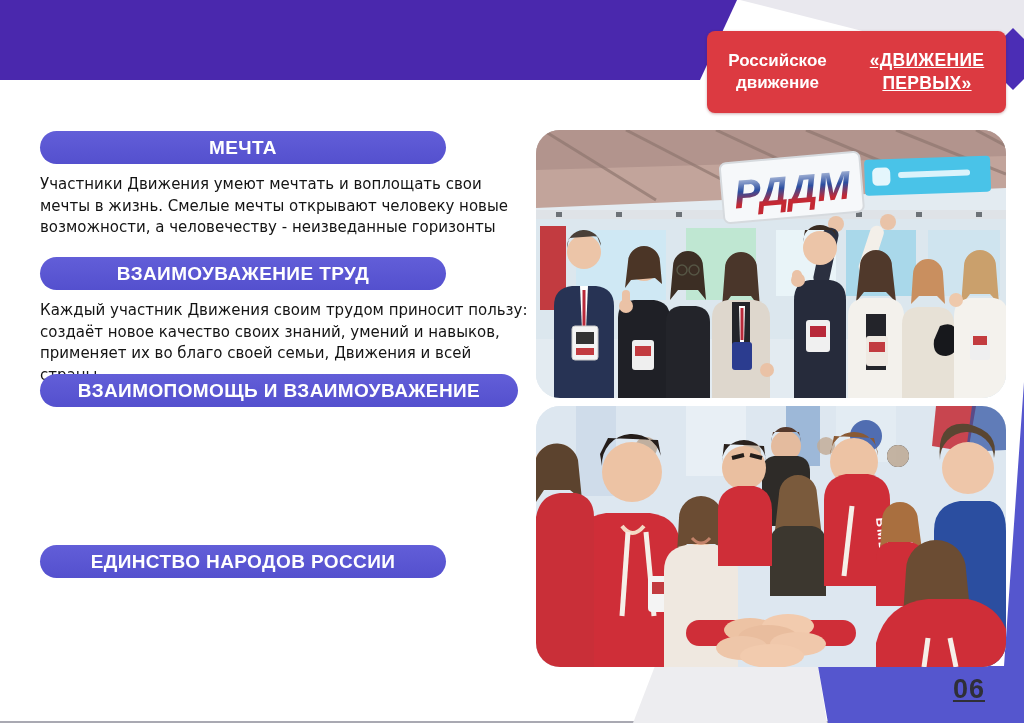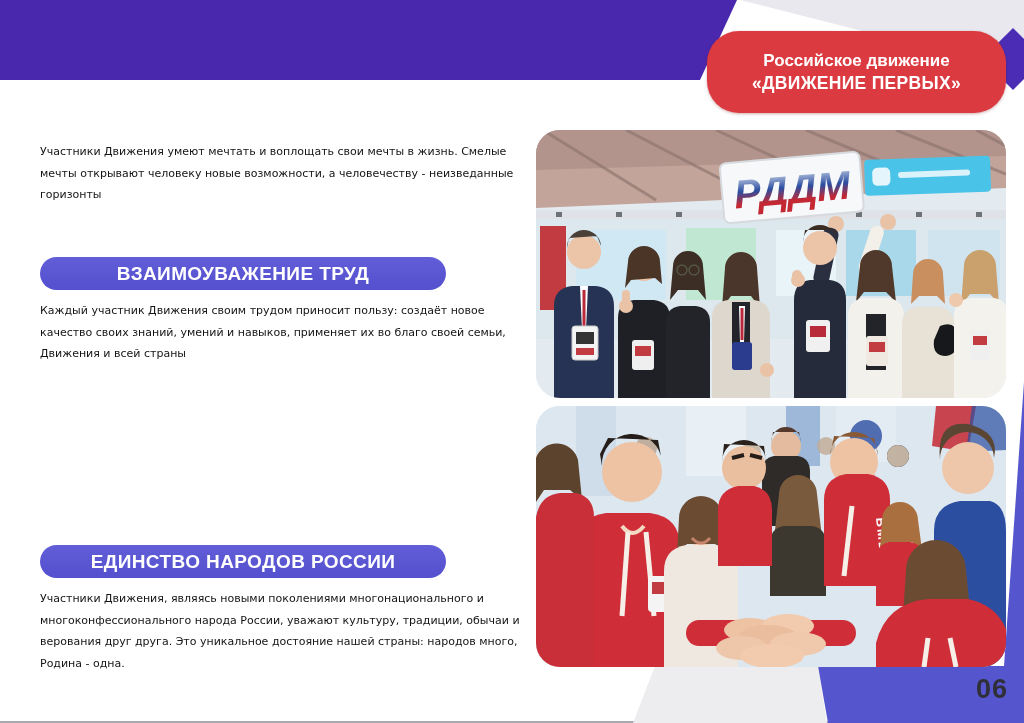--- a/index.html
+++ b/index.html
@@ -28,39 +28,39 @@
     clip-path:polygon(740px 0,1024px 0,1024px 72px);
     z-index:1;
   }
   .purple-diamond{
     position:absolute;left:991px;top:37px;width:44px;height:44px;
     background:#4b2db5;transform:rotate(45deg);z-index:2;
   }
   
   .logo-badge{
     position:absolute;left:707px;top:31px;width:299px;height:82px;
-    background:#dc3a41;border-radius:32px;z-index:4;
-    display:flex;flex-direction:column;align-items:center;justify-content:center;
+    background:#dc3a41;border-radius:8px;z-index:4;
+    display:flex;flex-direction:row;align-items:center;justify-content:center;
     color:#fff;font-weight:800;line-height:1.3;font-size:17px;text-align:center;
     box-shadow:0 1px 3px rgba(120,20,25,.35);
   }
   .logo-badge .l2 .arrow{font-weight:700;margin-right:6px;}
-  .logo-badge .l3{font-size:17.5px;letter-spacing:.3px;}
+  .logo-badge .l3{font-size:17.5px;letter-spacing:.3px;text-decoration:underline;}
   
   .section{position:absolute;left:40px;width:492px;}
   .pill{
     height:33px;border-radius:999px;background:linear-gradient(#625ed8,#5450ce);
     color:#fff;font-weight:800;font-size:19px;letter-spacing:.4px;
     display:flex;align-items:center;justify-content:center;
     width:406px;
   }
   .section.wide .pill{width:478px;}
   .section p{
     margin:10px 0 0 0;font-family:"DejaVu Sans",sans-serif;
-    font-size:11px;line-height:21.5px;color:#141414;width:492px;
+    font-size:15px;line-height:21.5px;color:#141414;width:492px;
   }
   
   .photo{
     position:absolute;left:536px;width:470px;border-radius:24px;overflow:hidden;
     z-index:3;background:#dde6ee;
   }
   .photo-1{top:130px;height:268px;}
   .photo-2{top:406px;height:261px;}
   .photo svg{display:block;}
   
@@ -69,22 +69,22 @@
     position:absolute;left:0;top:0;width:1024px;height:723px;z-index:2;
     background:#ededf0;
     clip-path:polygon(655px 666px,818px 666px,827px 723px,633px 723px);
   }
   .purple-corner{
     position:absolute;left:0;top:0;width:1024px;height:723px;z-index:2;
     background:#5556ce;
     clip-path:polygon(1024px 382px,1024px 723px,828px 723px,818px 666px,1004px 666px);
   }
   .page-number{
-    position:absolute;right:16px;top:674px;z-index:5;
-    font-size:27px;font-weight:800;color:#2f2f37;letter-spacing:1px;
+    position:absolute;right:39px;top:674px;z-index:5;
+    font-size:27px;font-weight:800;color:#2f2f37;letter-spacing:1px;text-decoration:underline;
   }
 </style>
 </head>
 <body>
 
 <div class="slide">
 
   <div class="bottom-line"></div>
   <div class="gray-wedge"></div>
   <div class="purple-diamond"></div>
@@ -93,34 +93,35 @@
 
   <div class="header-band"></div>
   <div class="slide-title">ЦЕННОСТИ ДВИЖЕНИЯ</div>
 
   <div class="logo-badge">
     <div class="l1">Российское движение</div>
     <div class="l3">«ДВИЖЕНИЕ ПЕРВЫХ»</div>
   </div>
 
   <div class="section" style="top:131px">
+    <div class="pill">МЕЧТА</div>
     <p>Участники Движения умеют мечтать и воплощать свои мечты в жизнь. Смелые мечты открывают человеку новые возможности, а человечеству - неизведанные горизонты</p>
   </div>
 
   <div class="section" style="top:257px">
     <div class="pill">ВЗАИМОУВАЖЕНИЕ ТРУД</div>
     <p>Каждый участник Движения своим трудом приносит пользу: создаёт новое качество своих знаний, умений и навыков, применяет их во благо своей семьи, Движения и всей страны</p>
   </div>
 
   <div class="section wide" style="top:374px">
+    <div class="pill">ВЗАИМОПОМОЩЬ И ВЗАИМОУВАЖЕНИЕ</div>
   </div>
 
   <div class="section" style="top:545px">
     <div class="pill">ЕДИНСТВО НАРОДОВ РОССИИ</div>
-    <p>Участники Движения, являясь новыми поколениями многонационального и многоконфессионального народа России, уважают культуру, традиции, обычаи и верования друг друга. Это уникальное достояние нашей страны: народов много, Родина - одна.</p>
   </div>
 
   <div class="photo photo-1">
     <svg width="470" height="268" viewBox="0 0 470 268" xmlns="http://www.w3.org/2000/svg">
       <defs>
         <linearGradient id="flag" x1="0" y1="0" x2="0" y2="1">
           <stop offset="0" stop-color="#eef2f7"></stop>
             <stop offset="0.45" stop-color="#2b4ea0"></stop>
             <stop offset="0.75" stop-color="#c42833"></stop>
             <stop offset="1" stop-color="#c42833"></stop>

